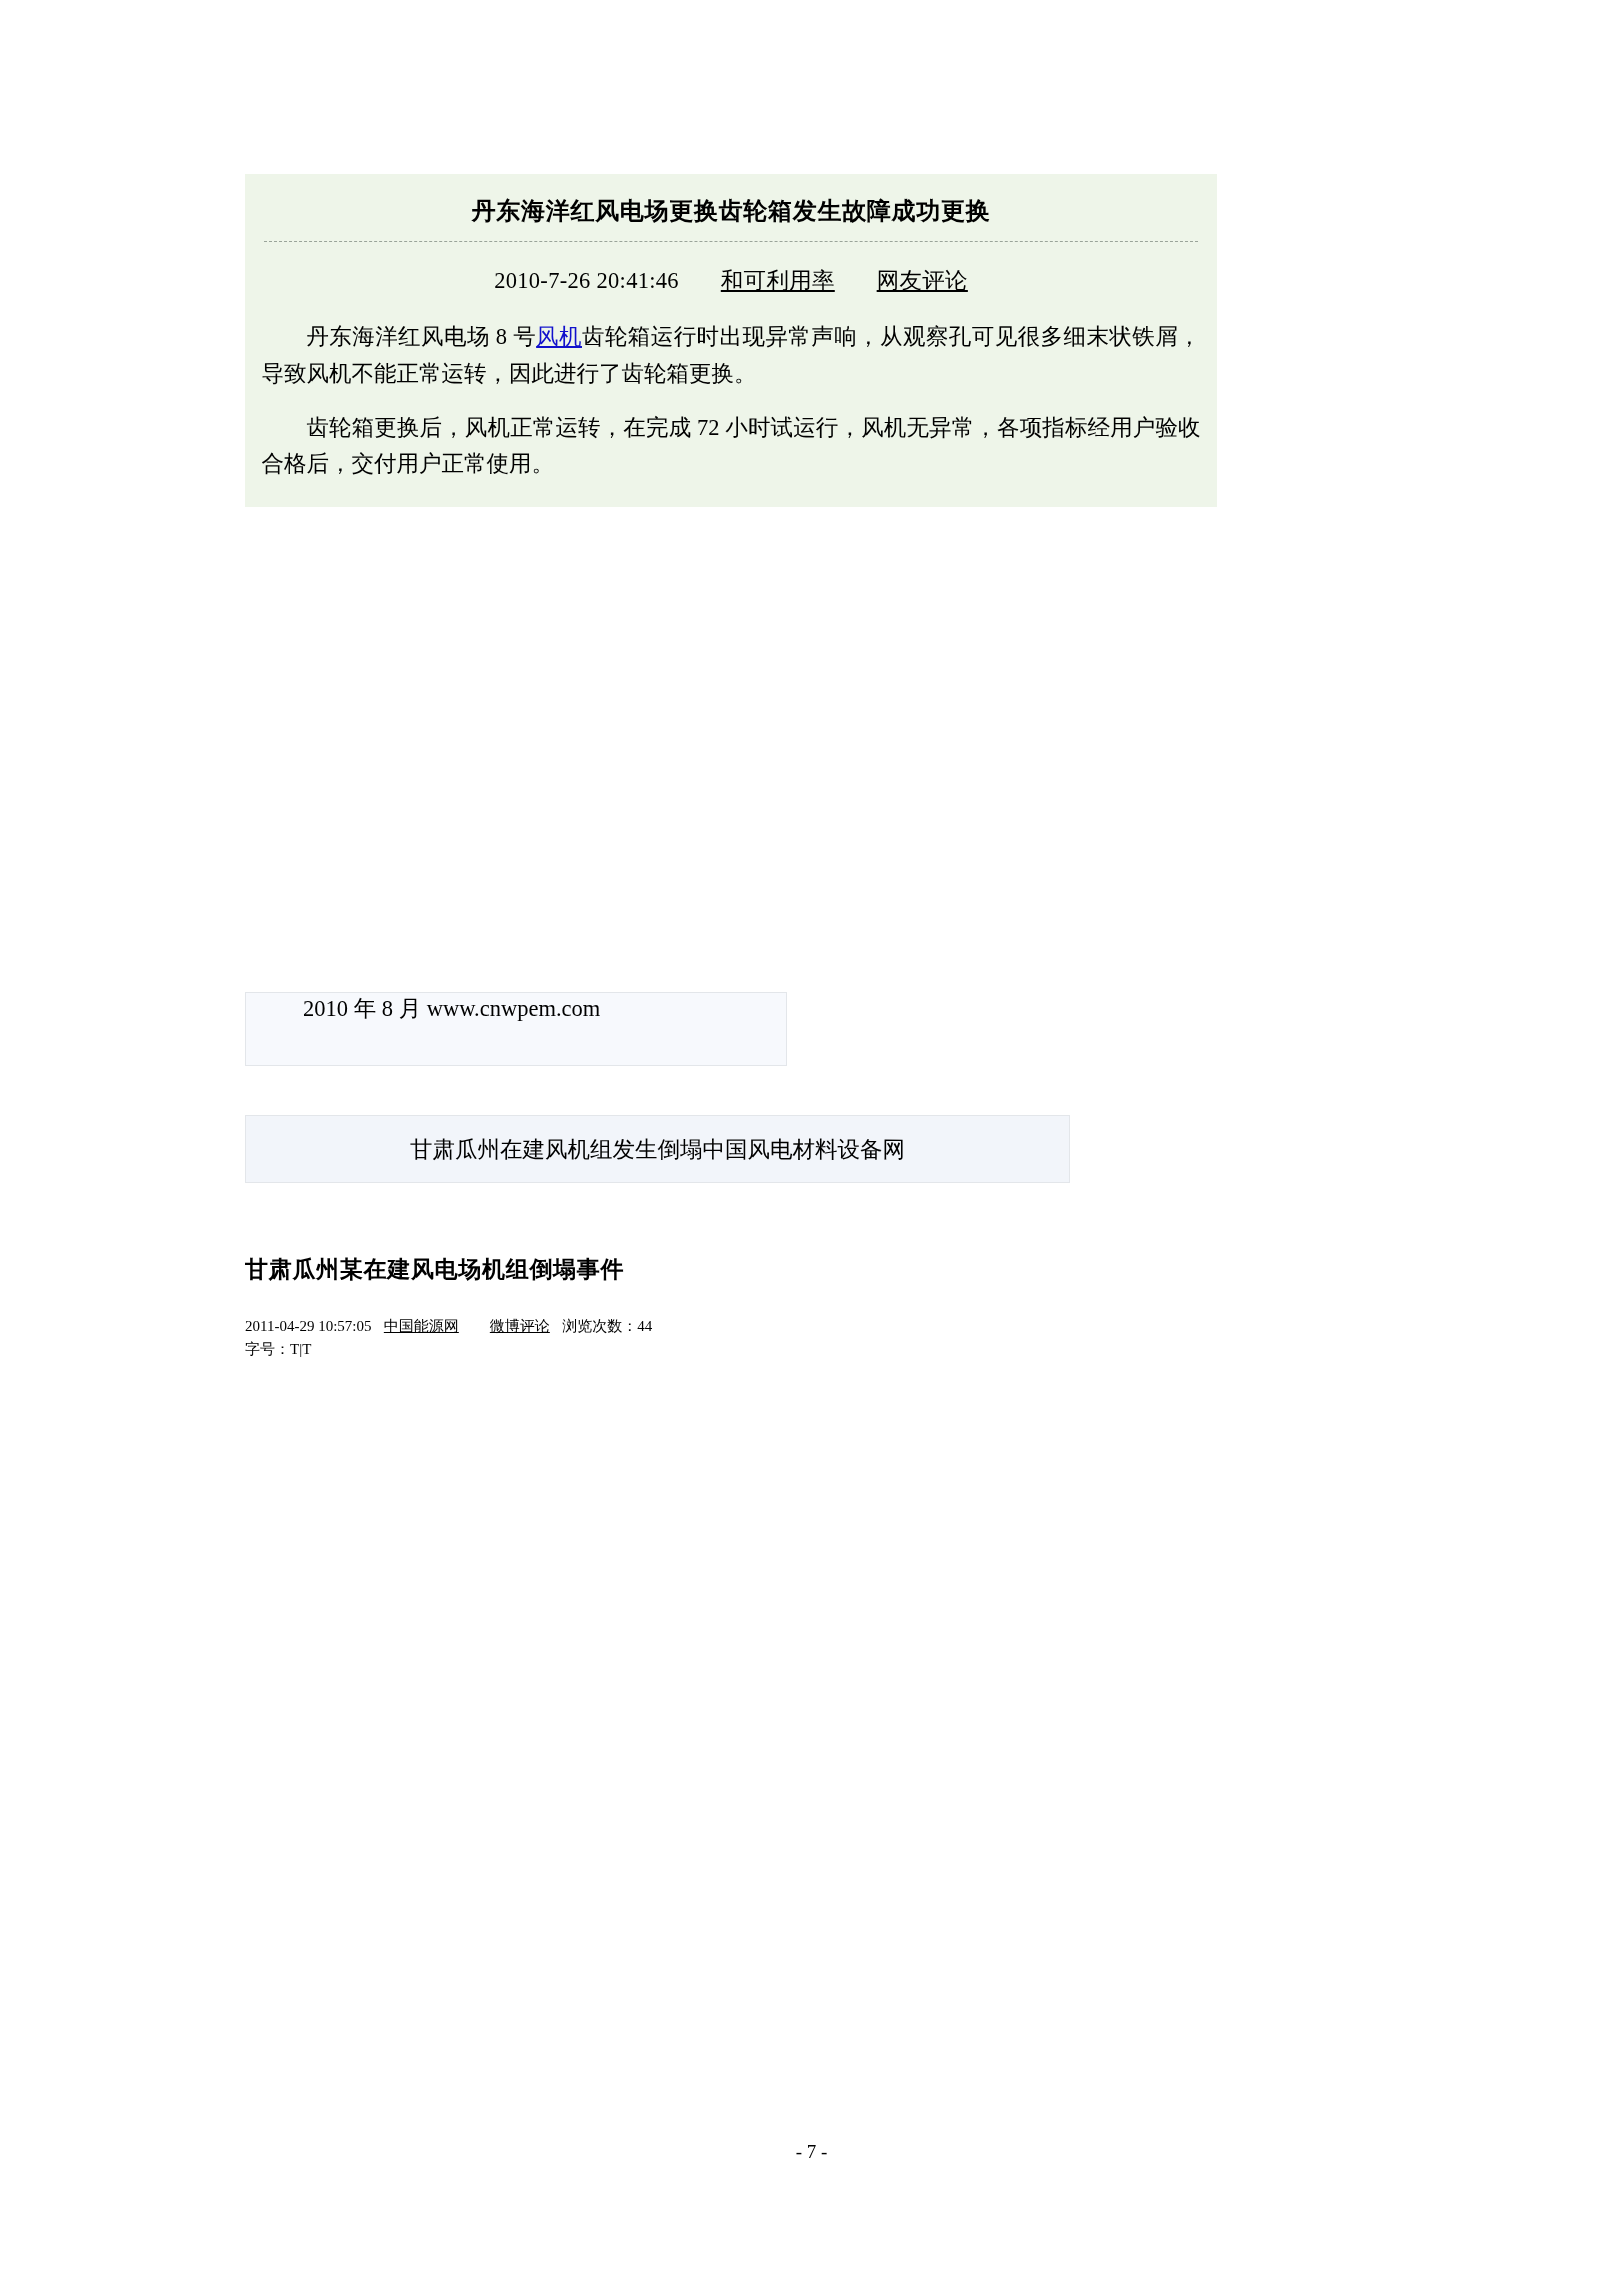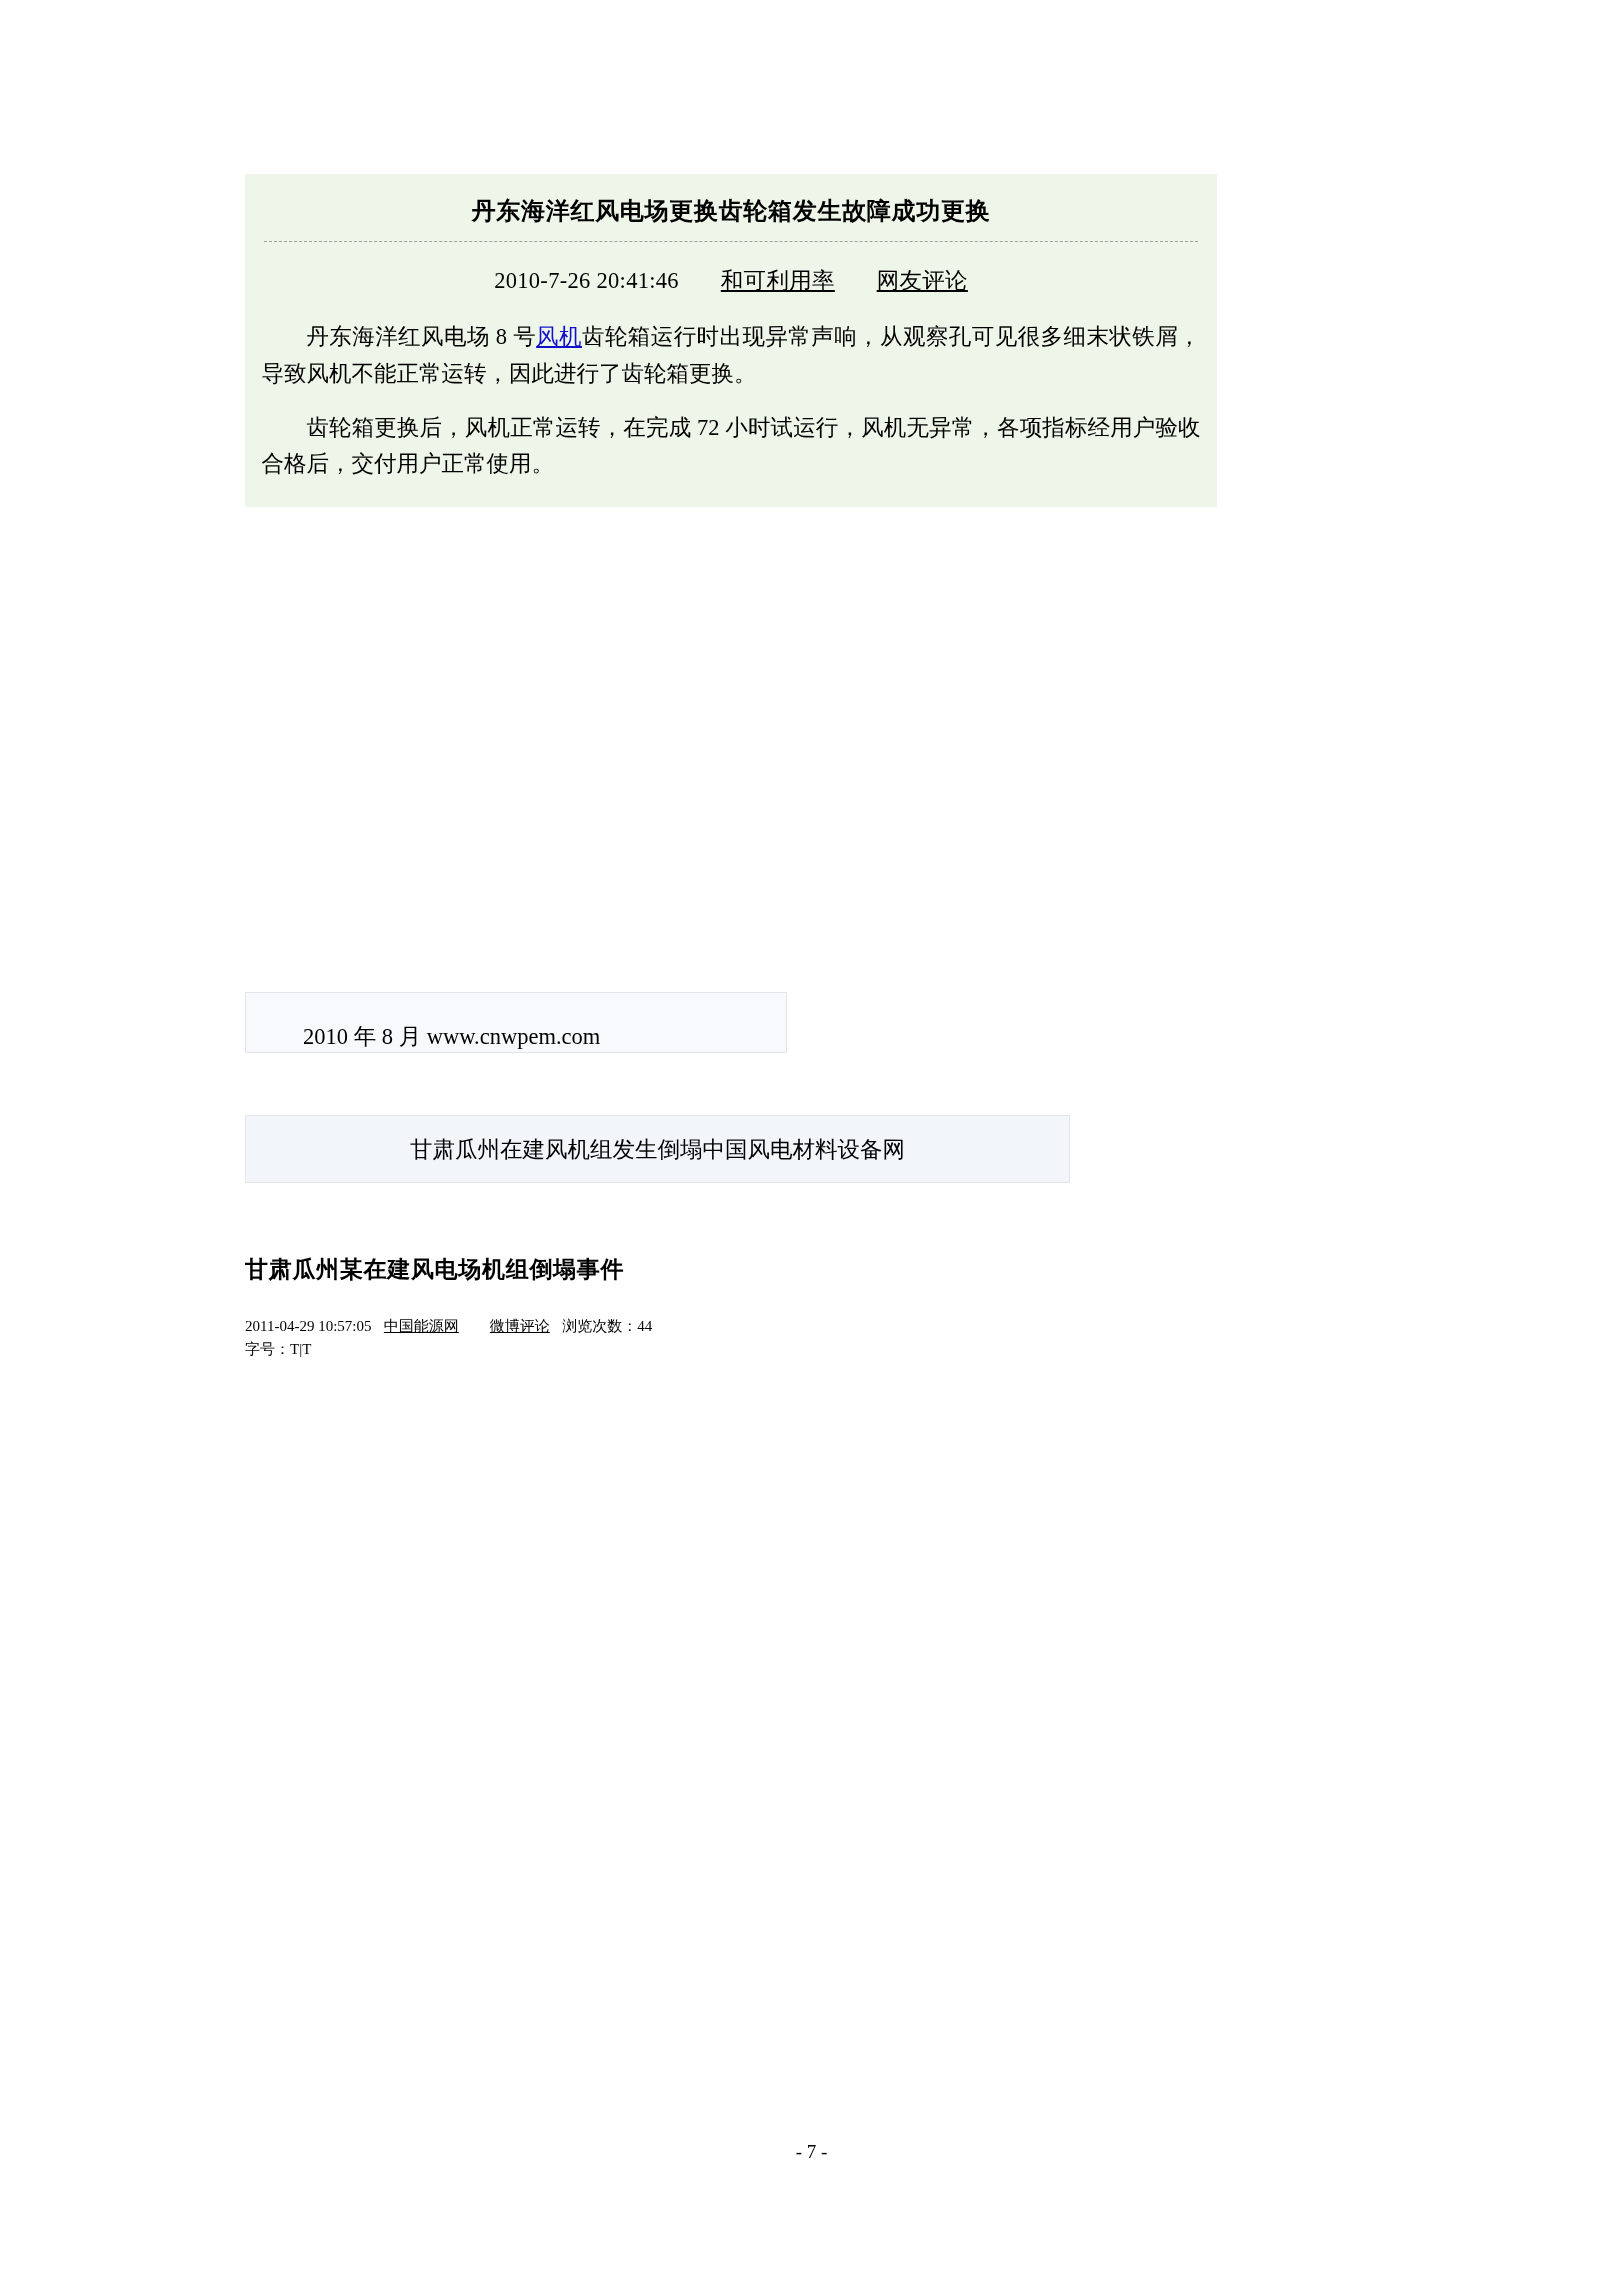--- a/index.html
+++ b/index.html
@@ -73,26 +73,26 @@
     color: #1111cc;
     text-decoration: underline;
   }
 
   
   .box1 {
     position: absolute;
     left: 245px;
     top: 992px;
     width: 542px;
-    height: 61px;
+    height: 74px;
     background: #f7f9fd;
     border: 0.7px solid #e3e6ea;
     box-sizing: border-box;
     display: flex;
-    align-items: flex-end;
+    align-items: flex-start;
     padding-left: 57px;
     font-size: 22.5px;
     font-family: "Liberation Serif", serif;
   }
   .box2 {
     position: absolute;
     left: 245px;
     top: 1115px;
     width: 825px;
     height: 68px;

